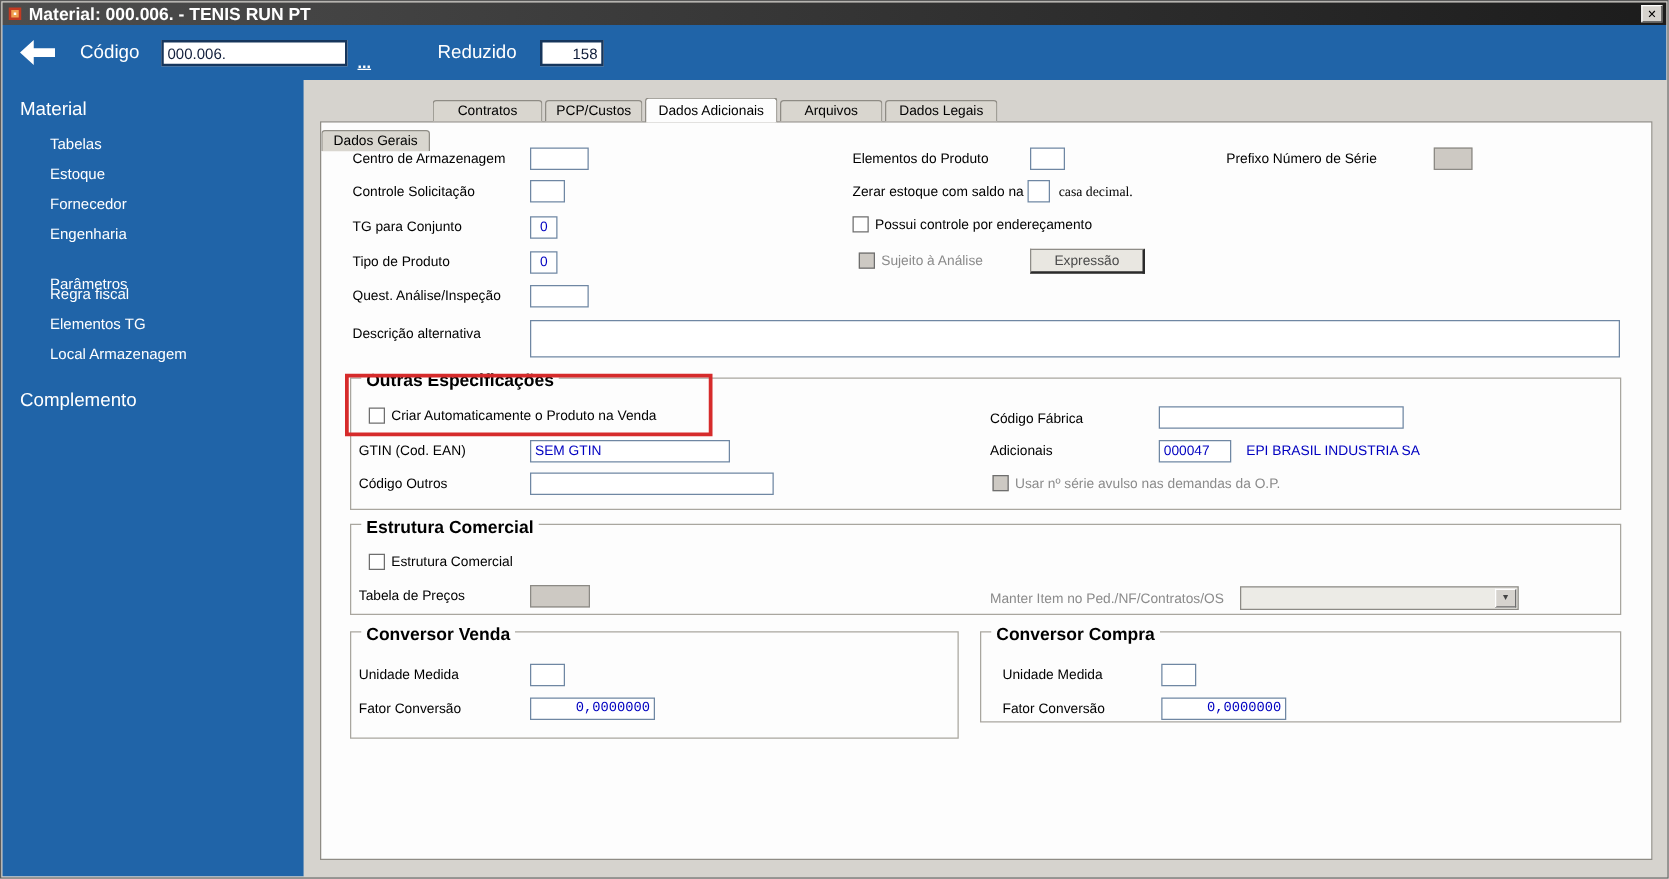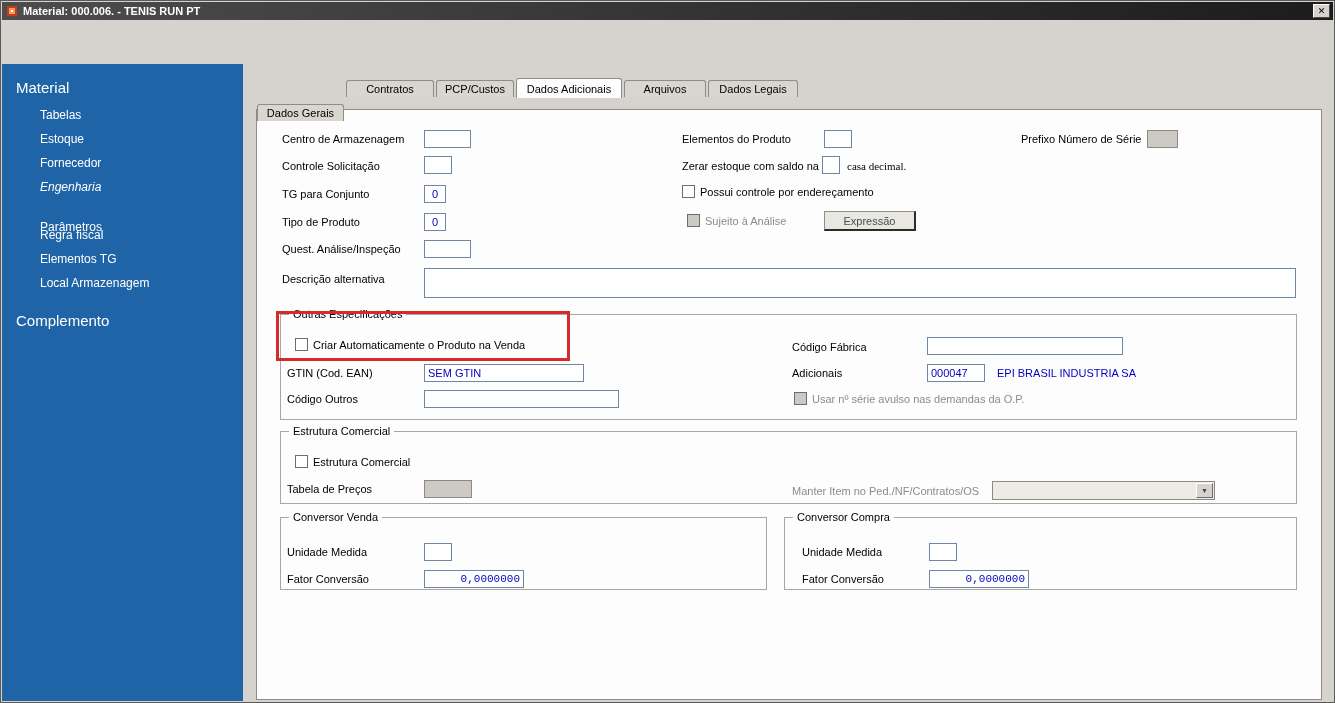--- a/index.html
+++ b/index.html
@@ -10,21 +10,21 @@
     font-size: 11px; color: #000; background: #d6d3ce;
   }
   .window { position: absolute; inset: 0; border: 1px solid #5a5a5a; }
 
   
   .titlebar {
     position: absolute; left: 1px; right: 1px; top: 1px; height: 18px;
     background: linear-gradient(to right, #4d4d4d, #1c1c1c);
     display: flex; align-items: center; padding: 0 4px;
   }
-  .title-text { color: #fff; font-weight: bold; font-size: 11px; margin-left: 5px; white-space: nowrap; }
+  .title-text { color: #fff; font-weight: bold; font-size: 14px; margin-left: 5px; white-space: nowrap; }
   .close-btn {
     position: absolute; right: 3px; top: 2px; width: 17px; height: 14px;
     background: #d6d3ce; border: 1px solid; border-color: #ffffff #4a4a4a #4a4a4a #ffffff;
     font-size: 9px; line-height: 12px; text-align: center; color: #000; cursor: default;
   }
 
   
   .topbar { position: absolute; left: 1px; right: 1px; top: 19px; height: 44px; background: #2064a8; }
   .back-arrow { position: absolute; left: 12px; top: 11px; cursor: pointer; }
   .hdr-label { position: absolute; color: #fff; font-size: 15px; white-space: nowrap; }
@@ -44,21 +44,21 @@
   .tabbar { position: absolute; left: 14px; top: 16px; height: 18px; display: flex; z-index: 3; }
   .tab {
     height: 17px; margin-right: 2px; padding: 0 4px;
     background: #d9d6cf; border: 1px solid #8f8c85; border-bottom: none;
     border-radius: 3px 3px 0 0; font-size: 11px;
     display: flex; align-items: center; justify-content: center; cursor: pointer;
   }
   .tab.active { background: #fdfdfd; height: 20px; margin-top: -2px; z-index: 4; }
   .panel {
     position: absolute; left: 13px; top: 33px; width: 1066px; height: 591px;
-    background: #fdfdfd; border: 1px solid #8f8c85; z-index: 1; margin-top: 12px;
+    background: #fdfdfd; border: 1px solid #8f8c85; z-index: 1;
   }
 
   .lbl { position: absolute; font-size: 11px; color: #000; white-space: nowrap; line-height: 13px; }
   .lbl.dis { color: #8b8b8b; }
   .tb {
     position: absolute; height: 18px; background: #fff; border: 1px solid #6f87a3;
     font-family: inherit; font-size: 11px; color: #000; padding: 0 3px;
   }
   .tb.blue { color: #0000c0; }
   .tb.center { text-align: center; }
@@ -74,21 +74,21 @@
 
   .exp-btn {
     position: absolute; background: #e9e7e1; color: #4a4a4a;
     border: 1px solid #8f8d88; border-right: 2px solid #2b2b2b; border-bottom: 2px solid #2b2b2b;
     font-size: 11px; display: flex; align-items: center; justify-content: center; cursor: pointer;
   }
 
   .grp { position: absolute; border: 1px solid #a9a69f; }
   .grp-title {
     position: absolute; top: -7px; left: 8px; background: #fdfdfd;
-    padding: 0 4px; font-weight: normal; font-size: 11px; white-space: nowrap;
+    padding: 0 4px; font-weight: bold; font-size: 14px; white-space: nowrap;
   }
 
   .combo { position: absolute; background: #ecebe6; border: 1px solid #8c8a85; }
   .combo-btn {
     position: absolute; right: 1px; top: 1px; bottom: 1px; width: 17px;
     background: #d6d3ce; border: 1px solid; border-color: #ffffff #6e6e6e #6e6e6e #ffffff;
     font-size: 7px; color: #444; display: flex; align-items: center; justify-content: center;
   }
 
   .red-highlight { position: absolute; border: 3px solid #d62b2b; z-index: 5; pointer-events: none; }
@@ -102,27 +102,39 @@
   <div class="titlebar">
     <svg width="12" height="12">
       <rect x="1" y="1" width="10" height="10" fill="#c23b22"></rect>
       <rect x="3" y="3" width="6" height="6" fill="#f0a050"></rect>
       <rect x="5" y="5" width="2" height="2" fill="#fff"></rect>
     </svg>
     <span class="title-text">Material: 000.006. - TENIS RUN PT</span>
     <span class="close-btn">✕</span>
   </div>
 
+  <div class="topbar">
+    <span class="back-arrow">
+      <svg width="32" height="22" viewBox="0 0 32 22">
+        <path d="M13 1 L2 11 L13 21 L13 14.5 L30 14.5 L30 7.5 L13 7.5 Z" fill="#ffffff"></path>
+      </svg>
+    </span>
+    <span class="hdr-label" style="left:62px; top:13px;">Código</span>
+    <input class="hdr-input" style="left: 127px; top: 12px; width: 149px;" value="000.006.">
+    <span class="browse-link" style="left:284px; top:22px;">...</span>
+    <span class="hdr-label" style="left:348px; top:13px;">Reduzido</span>
+    <input class="hdr-input right" style="left: 430px; top: 12px; width: 51px; text-align: right;" value="158">
+  </div>
 
   <div class="sidebar">
     <span class="side-heading" style="top:15px;">Material</span>
     <span class="side-item" style="top:39px;">Tabelas</span>
     <span class="side-item" style="top:63px;">Estoque</span>
     <span class="side-item" style="top:87px;">Fornecedor</span>
-    <span class="side-item" style="top:111px;font-style:italic;">Engenharia</span>
+    <span class="side-item" style="top:111px;">Engenharia</span>
     <span class="side-item" style="top:135px;margin-top:16px;">Parâmetros</span>
     <span class="side-item" style="top:159px;">Regra fiscal</span>
     <span class="side-item" style="top:183px;">Elementos TG</span>
     <span class="side-item" style="top:207px;">Local Armazenagem</span>
     <span class="side-heading" style="top:248px;">Complemento</span>
   </div>
 
   <div class="content">
 
     <div class="tabbar">
@@ -161,21 +173,21 @@
       <input class="tb" style="left: 565px; top: 46px; width: 18px; padding: 0px 1px;" value="">
       <span class="lbl" style="left:590px; top:50px;font-family:Liberation Serif, serif;">casa decimal.</span>
 
       <div class="cb" style="left:425px; top:75px;"></div>
       <span class="lbl" style="left:443px; top:76px;">Possui controle por endereçamento</span>
 
       <div class="cb dis" style="left:430px; top:104px;"></div>
       <span class="lbl dis" style="left:448px; top:105px;">Sujeito à Análise</span>
       <div class="exp-btn" style="left:567px; top:101px; width:92px; height:20px;">Expressão</div>
 
-      <span class="lbl" style="left:764px; top:23px;">Prefixo Número de Série</span>
+      <span class="lbl" style="left:724px; top:23px;">Prefixo Número de Série</span>
       <input class="tb gray" style="left: 890px; top: 20px; width: 31px;" value="">
 
       <div class="grp" style="left:23px; top:204px; width:1017px; height:106px;">
         <span class="grp-title">Outras Especificações</span>
 
         <div class="cb" style="left:14px; top:23px;"></div>
         <span class="lbl" style="left:32px; top:24px;">Criar Automaticamente o Produto na Venda</span>
 
         <span class="lbl" style="left:6px; top:52px;">GTIN (Cod. EAN)</span>
         <input class="tb blue" style="left: 143px; top: 49px; width: 160px;" value="SEM GTIN">
@@ -204,21 +216,21 @@
 
         <span class="lbl" style="left:6px; top:51px;">Tabela de Preços</span>
         <input class="tb gray" style="left: 143px; top: 48px; width: 48px;" value="">
 
         <span class="lbl dis" style="left:511px; top:53px;">Manter Item no Ped./NF/Contratos/OS</span>
         <div class="combo" style="left:711px; top:49px; width:223px; height:19px;">
           <span class="combo-btn">▼</span>
         </div>
       </div>
 
-      <div class="grp" style="left:23px; top:407px; width:487px; height:73px;">
+      <div class="grp" style="left:23px; top:407px; width:487px; height:86px;">
         <span class="grp-title">Conversor Venda</span>
 
         <span class="lbl" style="left:6px; top:28px;">Unidade Medida</span>
         <input class="tb" style="left: 143px; top: 25px; width: 28px;" value="">
 
         <span class="lbl" style="left:6px; top:55px;">Fator Conversão</span>
         <input class="tb blue right" style="left: 143px; top: 52px; width: 100px;" value="0,0000000">
       </div>
 
       <div class="grp" style="left:527px; top:407px; width:513px; height:73px;">

